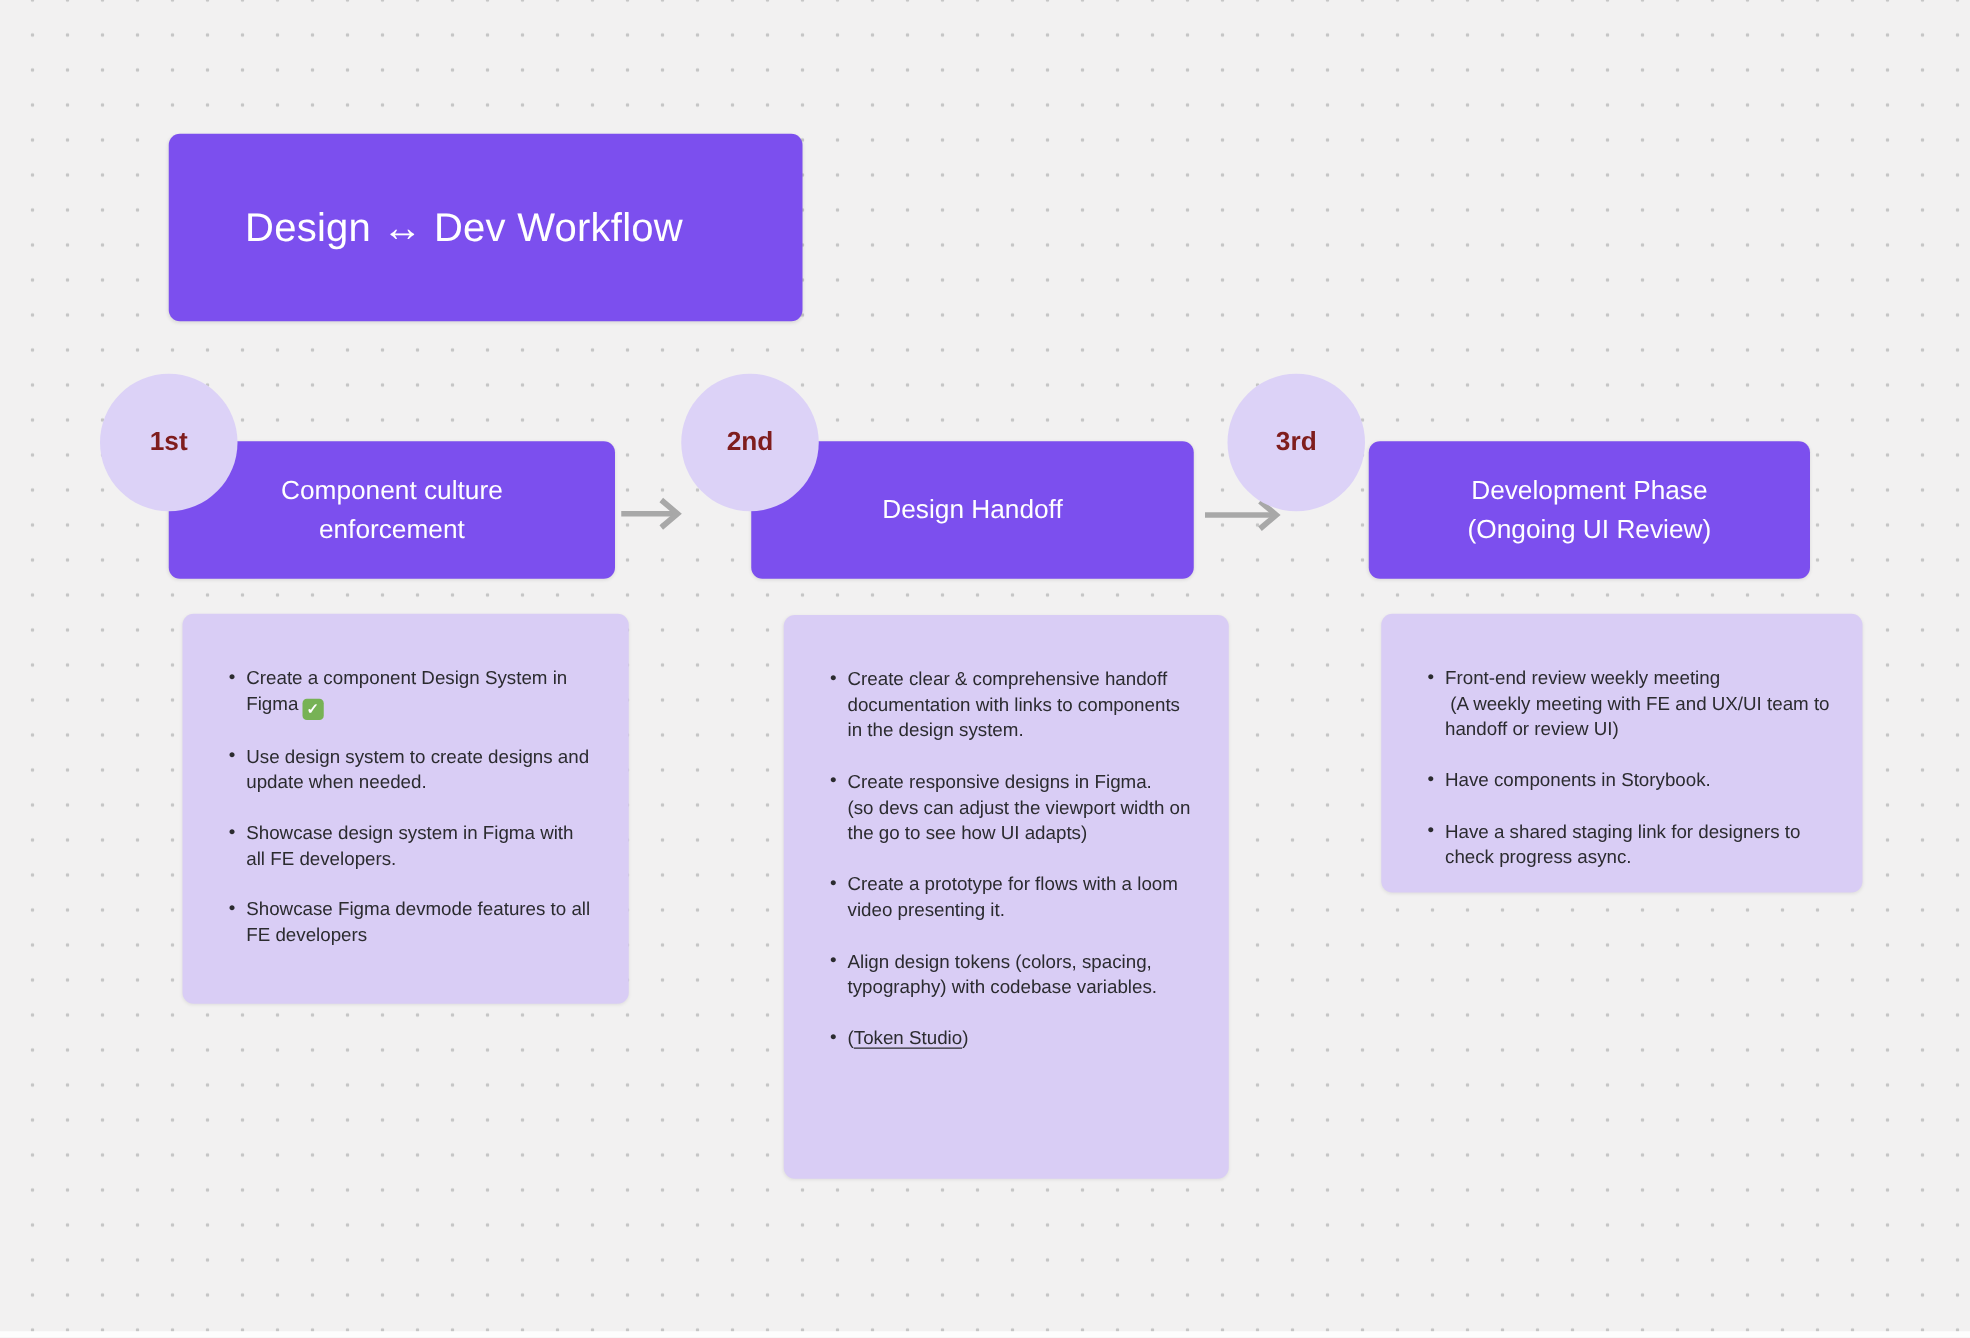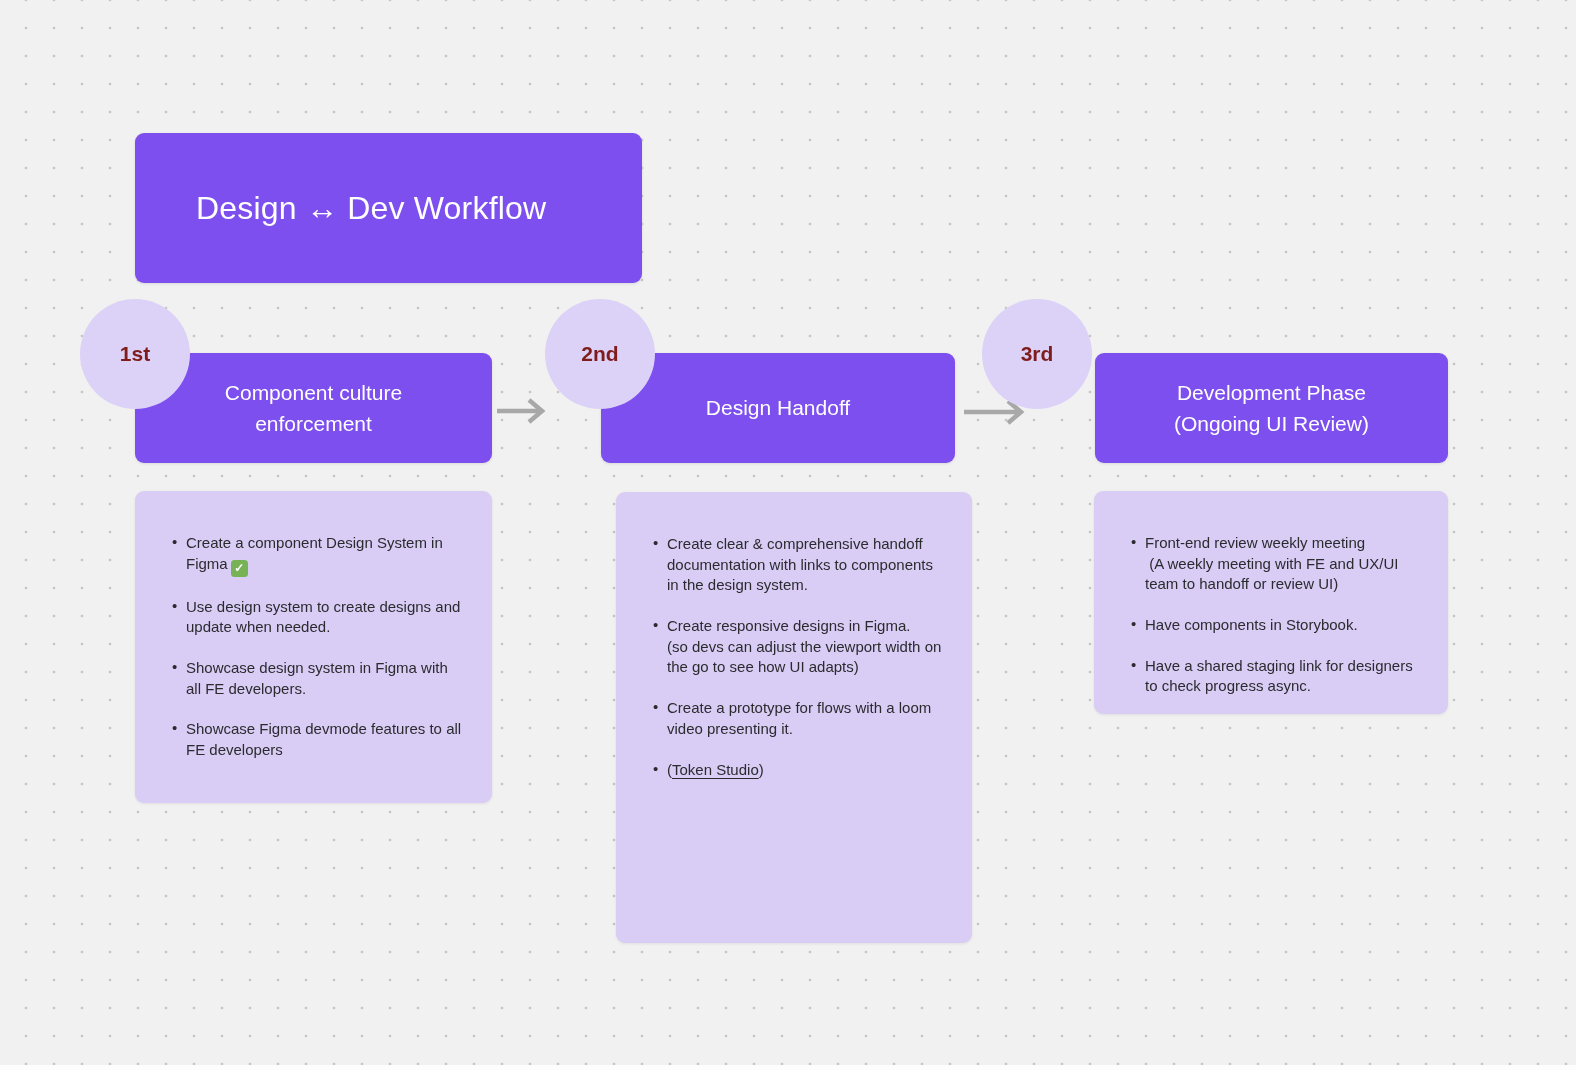--- a/index.html
+++ b/index.html
@@ -12,21 +12,20 @@
     background-image: radial-gradient(circle, #C6C6C6 1.15px, rgba(0,0,0,0) 1.7px);
     background-size:28px 28px;
     background-position:12px 14px;
   }
 
   .title-box {
     position:absolute; left:135px; top:107px; width:507px; height:150px;
     background:var(--accent,#7C4FEE); border-radius:9px;
     display:flex; align-items:center; padding-left:61px;
     box-shadow:0 1px 3px rgba(0,0,0,.10);
-    margin-top:26px;
   }
   .title-text { color:#FFFFFF; font-size:32px; font-weight:500; letter-spacing:.2px; white-space:pre-line; }
 
   .phase-header {
     position:absolute; top:353px; height:110px;
     background:var(--accent,#7C4FEE); border-radius:9px;
     display:flex; align-items:center; justify-content:center; text-align:center;
     box-shadow:0 1px 3px rgba(0,0,0,.10);
   }
   .phase-header .header-text { color:#FFFFFF; font-size:21px; font-weight:500; line-height:1.48; white-space:pre-line; }
@@ -38,25 +37,25 @@
     position:absolute; top:299px; width:110px; height:110px; border-radius:50%;
     background:var(--badge,#DCD2F7); z-index:3;
     display:flex; align-items:center; justify-content:center;
   }
   .badge span { font-size:21px; font-weight:700; color:#7f1d1d; }
   .b1 { left:80px; } .b2 { left:545px;text-align:right; } .b3 { left:982px;justify-content:center; }
 
   .content {
     position:absolute; background:var(--card,#D9CDF5); border-radius:9px;
     box-shadow:0 1px 3px rgba(0,0,0,.08);
-    padding:42px 26px 0 36px; color:#2B2B2F; font-size:15px; line-height:1.38;
+    padding:42px 26px 0 36px; color:#2B2B2F; font-size:15px; line-height:1.38;margin-left:11px;
   }
   .c1 { left:135px; top:491px; width:357px; height:312px; }
   .c2 { left:616px; top:492px; width:356px; height:451px; }
-  .c3 { left:1094px; top:491px; width:354px; height:223px; }
+  .c3 { left:1094px; top:491px; width:385px; height:223px; }
 
   ul.bullets { list-style:none; }
   .bullets li { position:relative; padding-left:15px; margin-bottom:20px; }
   .bullets li::before { content:"\2022"; position:absolute; left:1px; top:-1px; color:#2B2B2F; }
   .bt { white-space:pre-line; }
   .paren-line { display:block; }
 
   .check {
     display:inline-block; width:17px; height:17px; margin-left:3px;
     background:var(--check,#77B255); border-radius:3.5px;
@@ -129,20 +128,23 @@
         <span class="bt">Create clear &amp; comprehensive handoff documentation with links to components in the design system.</span>
       </li>
       <li>
         <span class="bt">Create responsive designs in Figma.
 (so devs can adjust the viewport width on the go to see how UI adapts)</span>
       </li>
       <li>
         <span class="bt">Create a prototype for flows with a loom video presenting it.</span>
       </li>
       <li>
+        <span class="bt">Align design tokens (colors, spacing, typography) with codebase variables.</span>
+      </li>
+      <li>
         <span class="paren-line"><span>(</span><span class="link">Token Studio</span><span>)</span></span>
       </li>
     </ul>
   </div>
 
   <div class="phase-header h3">
     <div class="header-text">Development Phase
 (Ongoing UI Review)</div>
   </div>
   <div class="badge b3">

